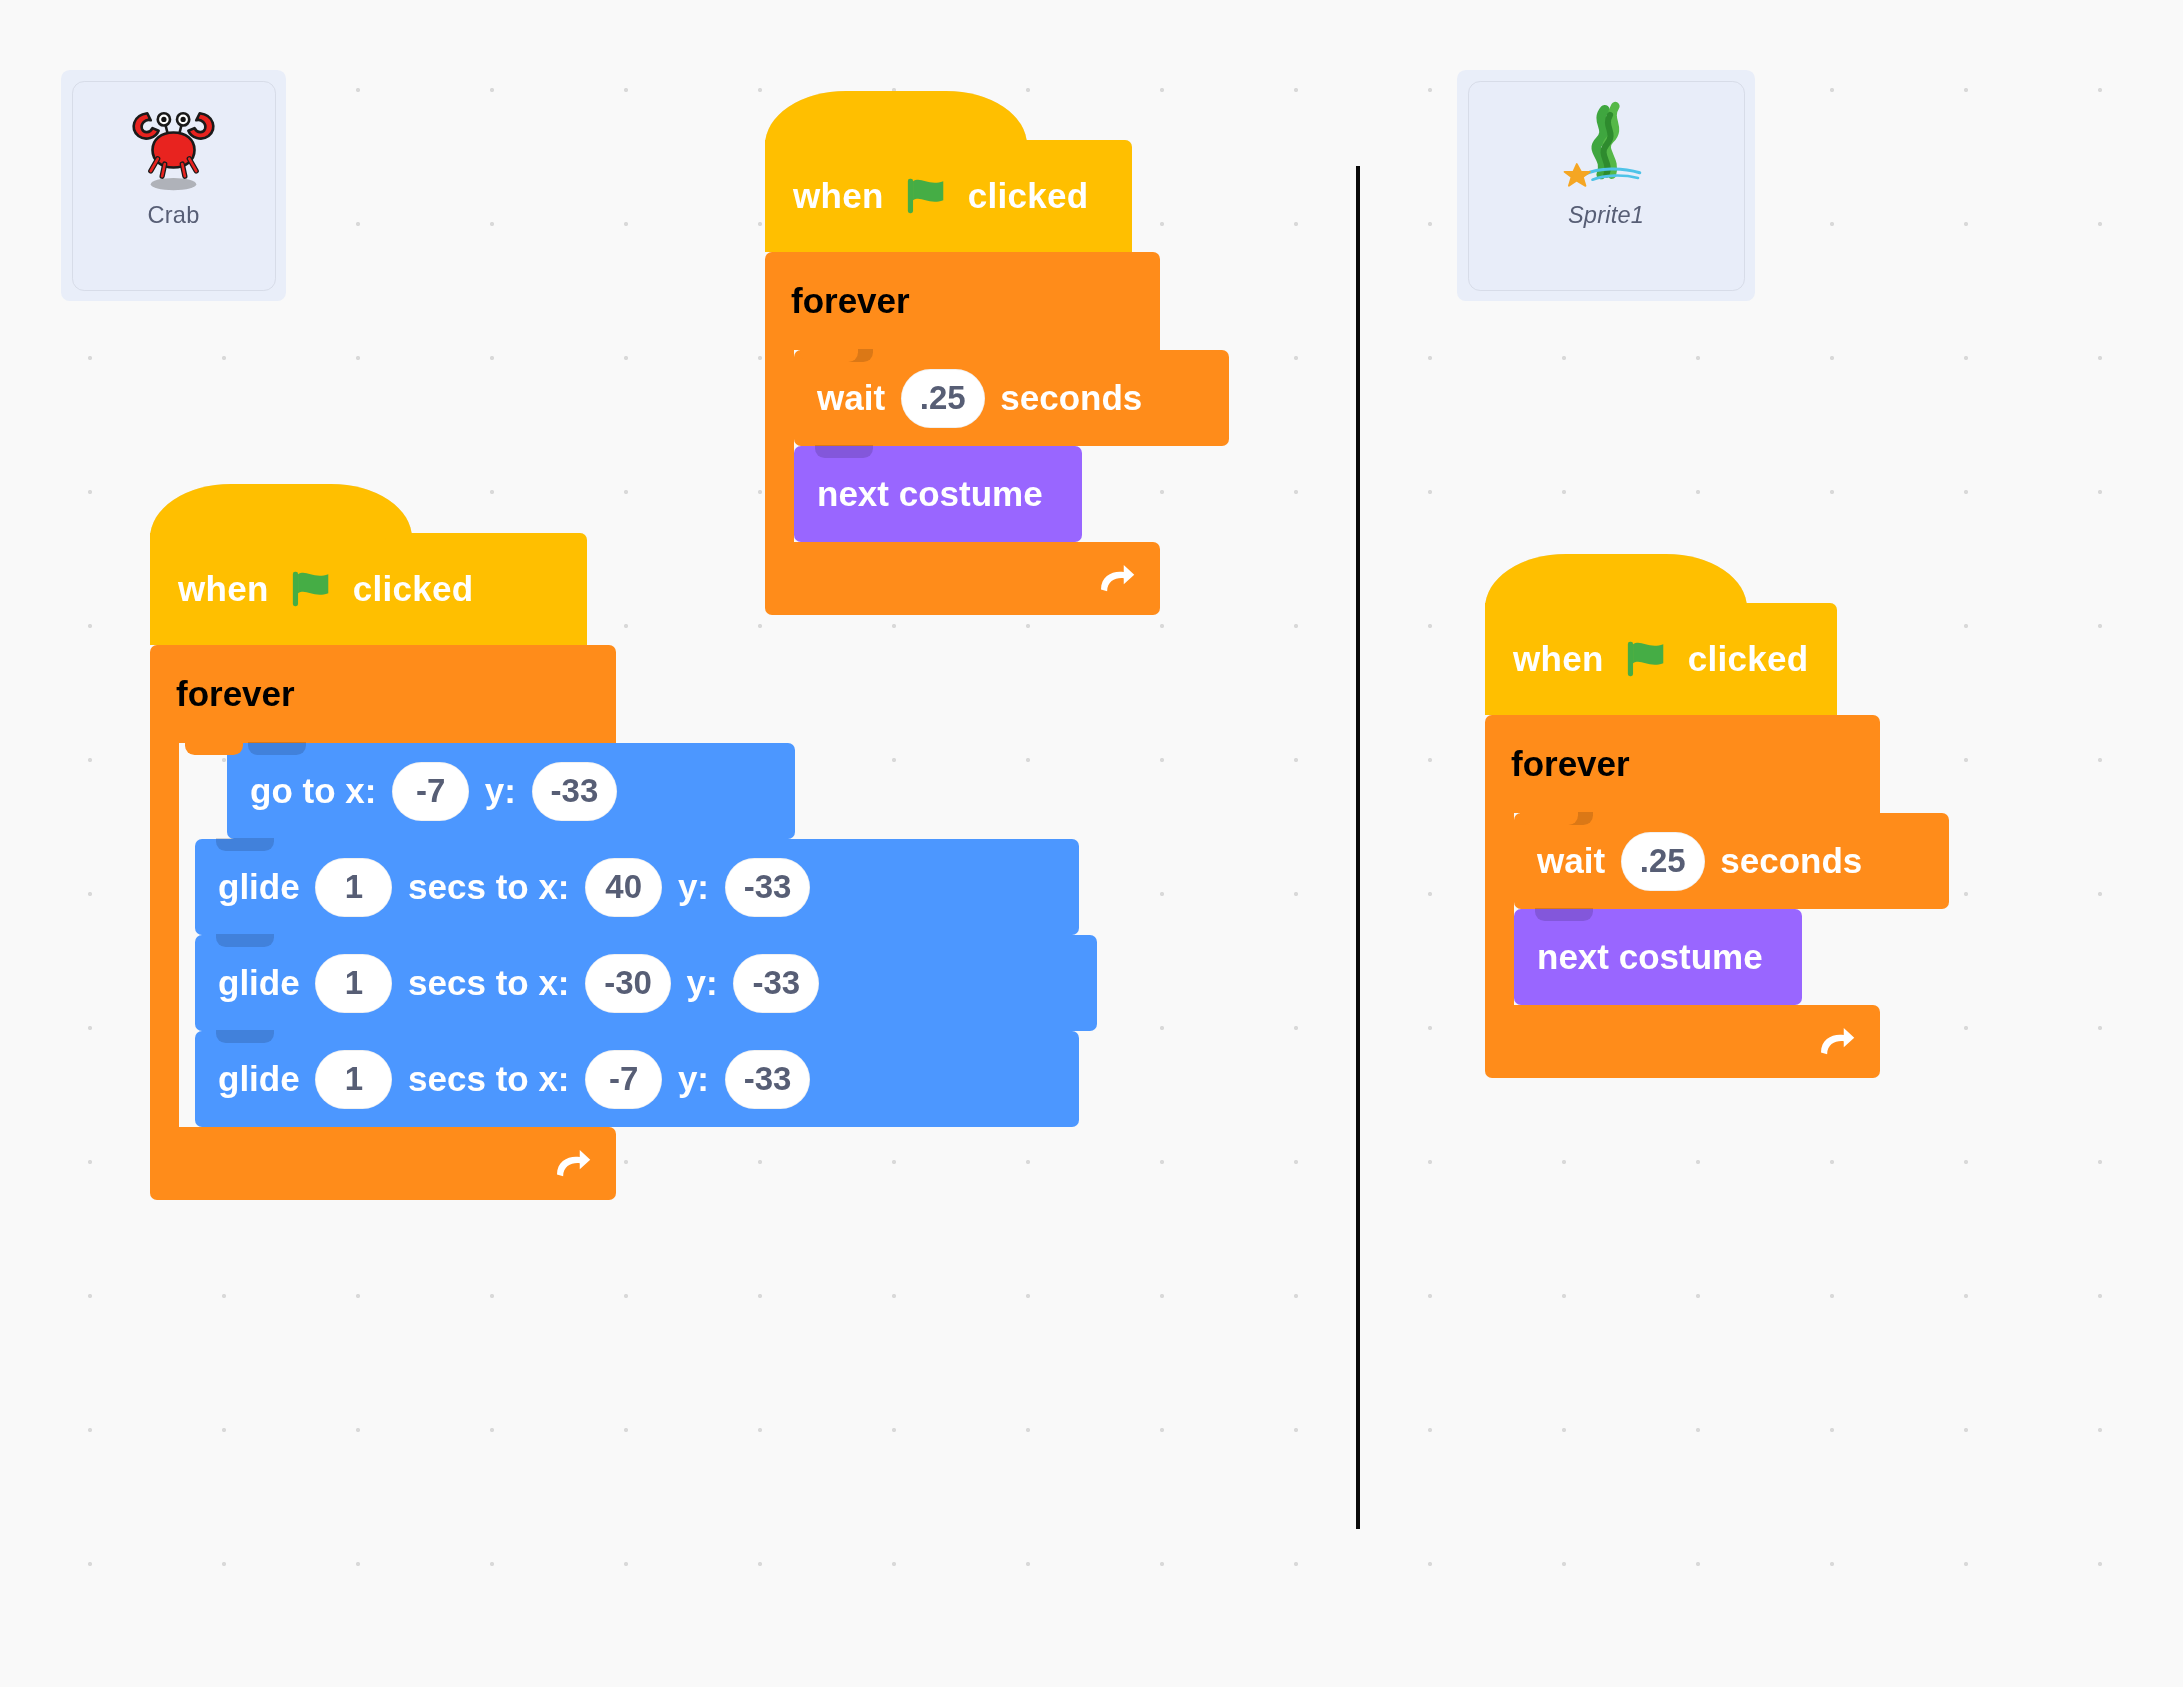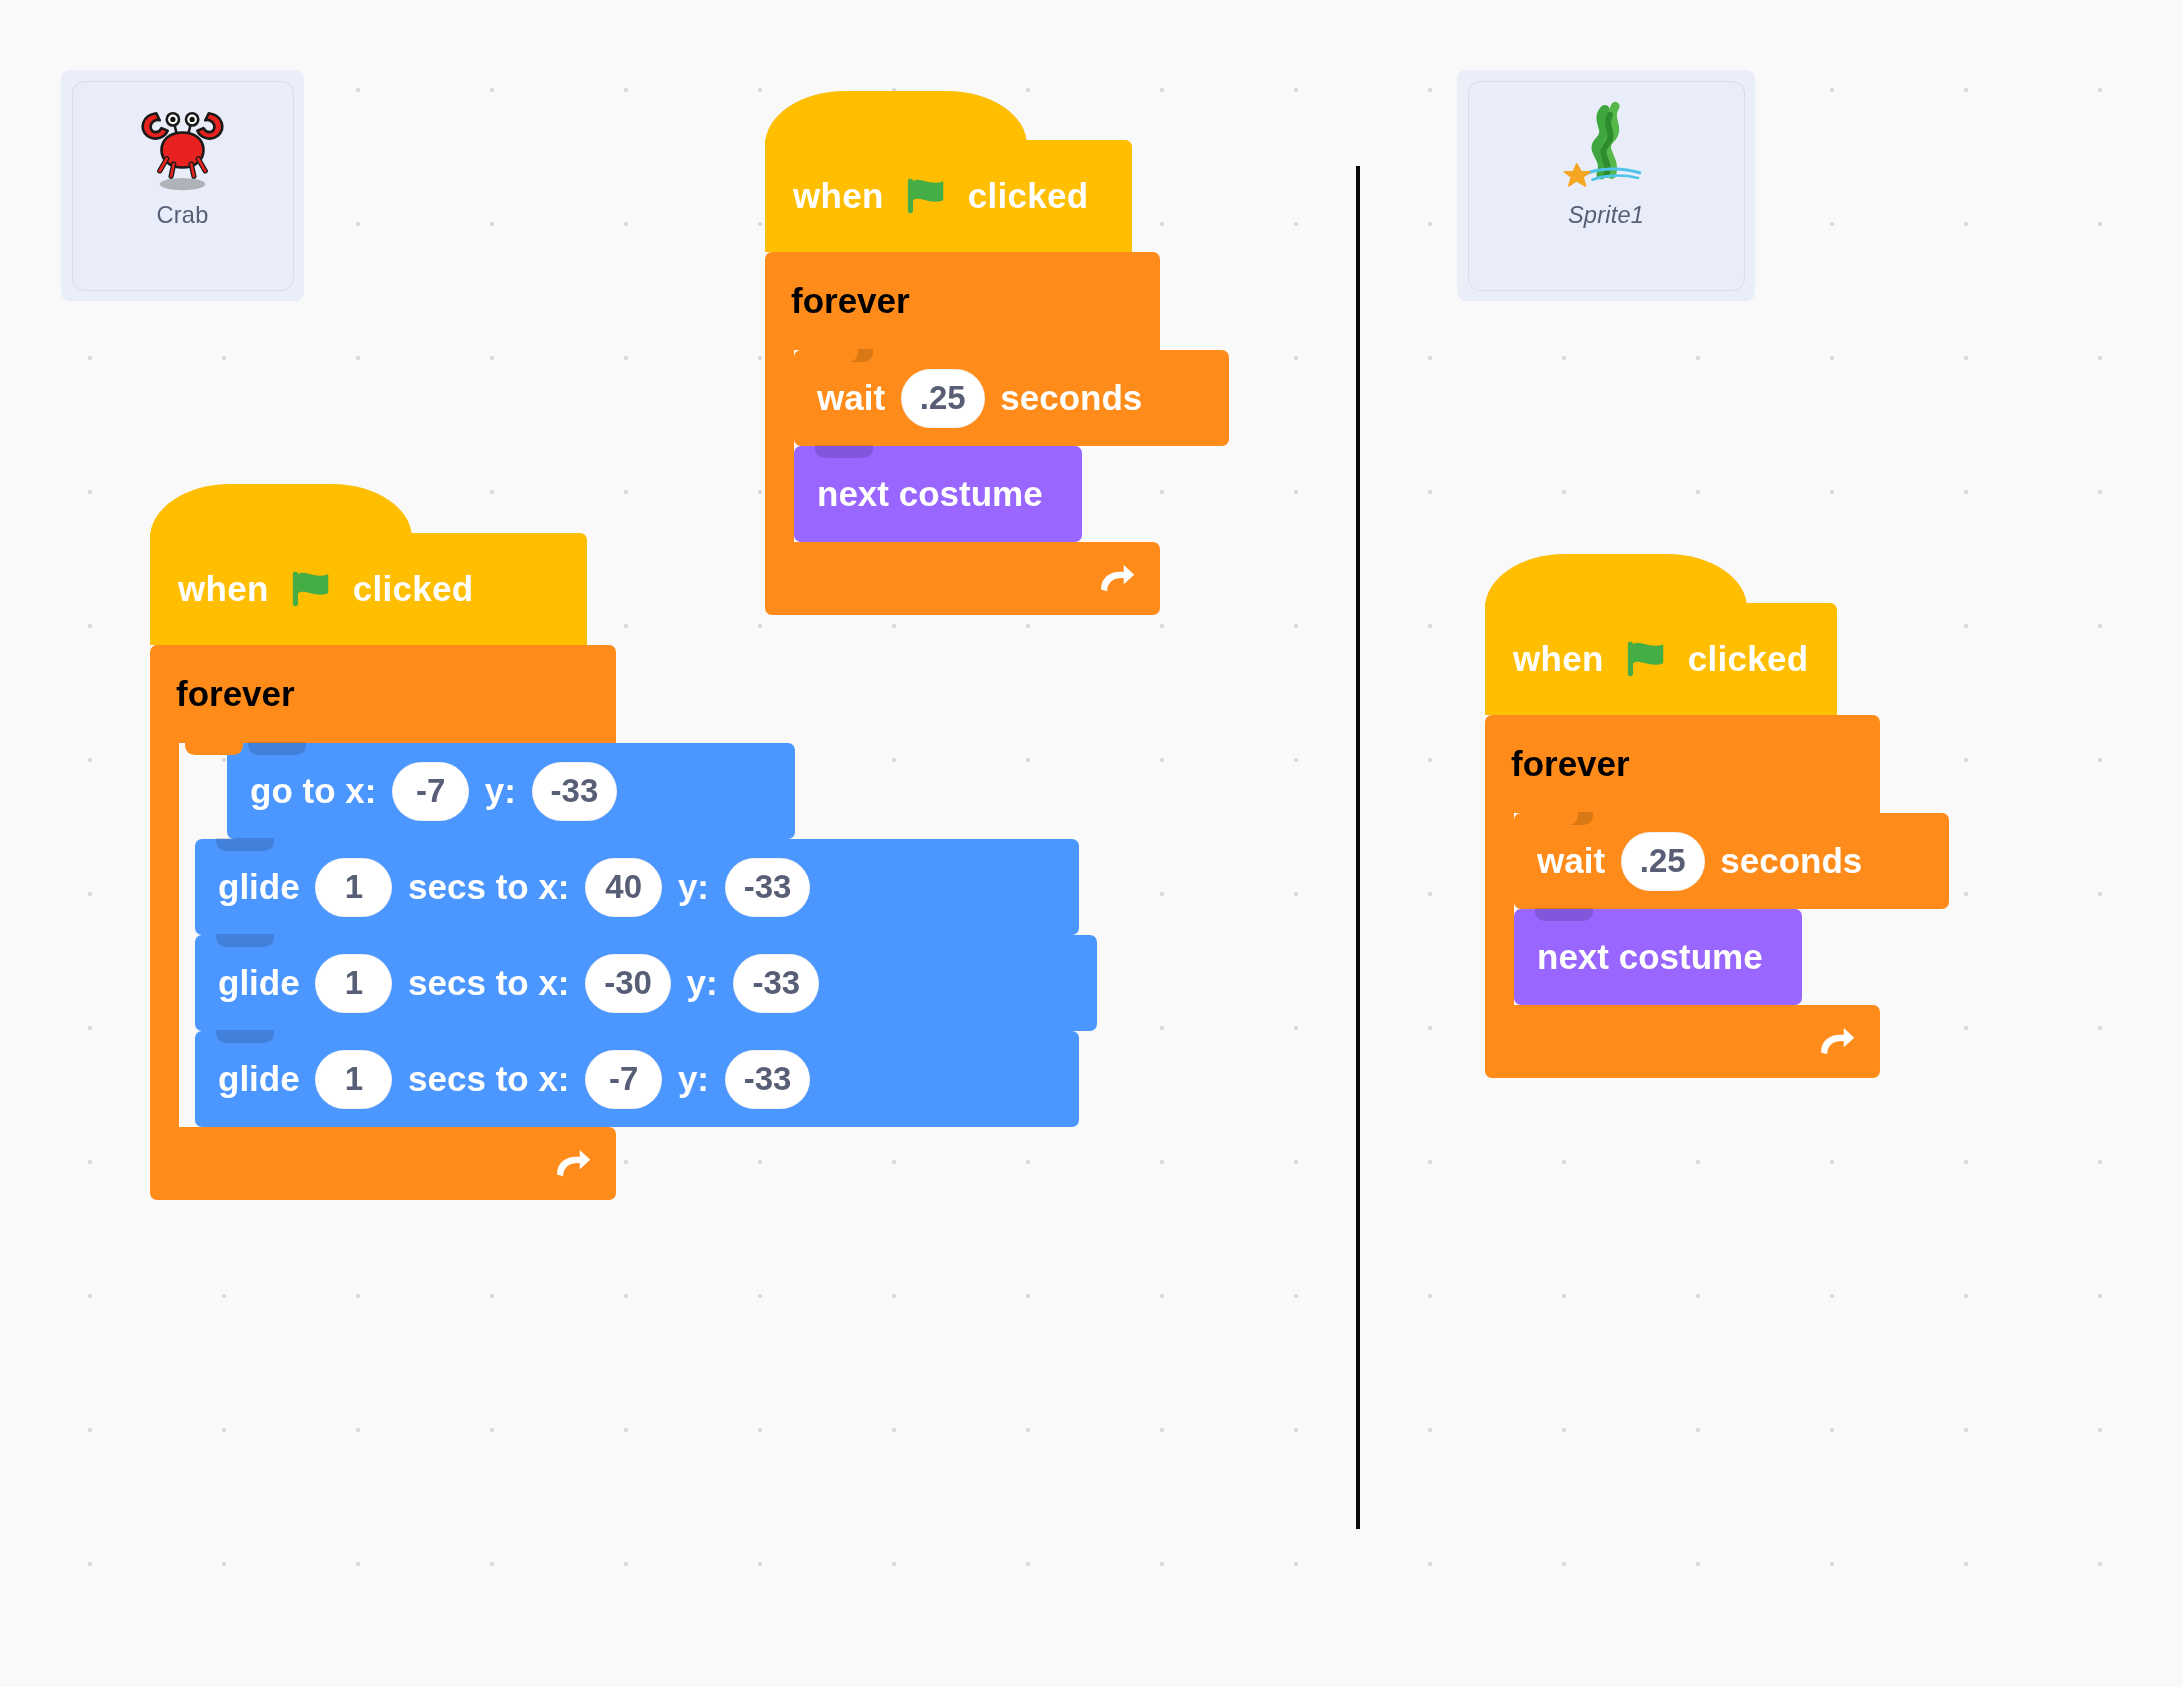--- a/index.html
+++ b/index.html
@@ -45,21 +45,21 @@
     align-items: center;
     justify-content: center;
   }
   .sprite-name {
     font-size: 23.6px;
     color: #575e75;
     margin-top: 3.5px;
     letter-spacing: 0.2px;
   }
 
-  #sprite-card-crab { left: 61px; top: 70px; width: 243px; height: 231px; }
+  #sprite-card-crab { left: 61px; top: 70px; width: 225px; height: 231px; }
   #sprite-card-sprite1 { left: 1457px; top: 70px; width: 298px; height: 231px; font-style: italic; }
 
   
   .divider {
     position: absolute;
     left: 1356px;
     top: 166px;
     width: 4.4px;
     height: 1363px;
     background: #0a0a0a;

